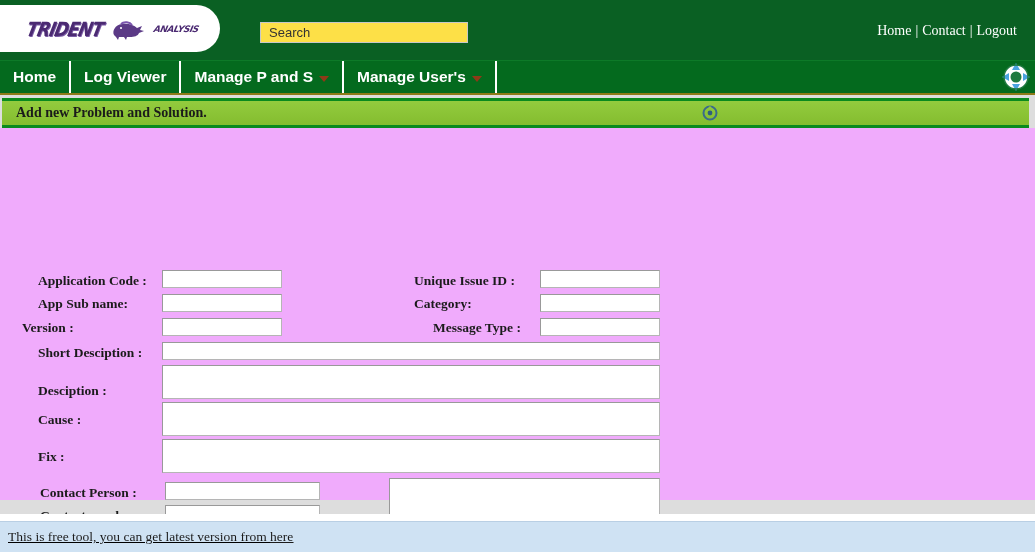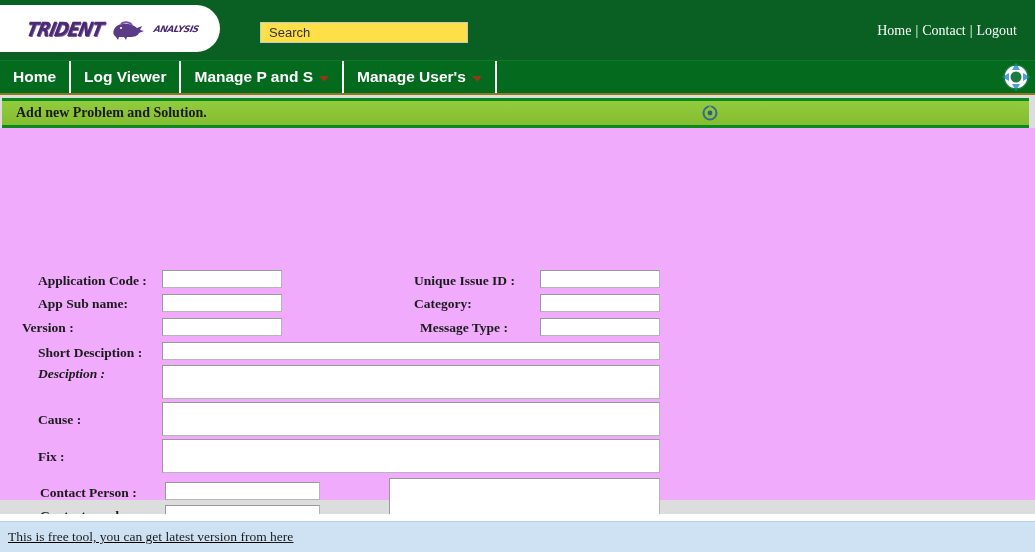--- a/index.html
+++ b/index.html
@@ -321,27 +321,27 @@
 
     <span class="lbl" style="left:22px; top:192px;">Version :</span>
     <input class="tf" style="left: 162px; top: 190px; width: 120px;" type="text">
 
     <span class="lbl" style="left:414px; top:145px;">Unique Issue ID :</span>
     <input class="tf" style="left: 540px; top: 142px; width: 120px;" type="text">
 
     <span class="lbl" style="left:414px; top:168px;">Category:</span>
     <input class="tf" style="left: 540px; top: 166px; width: 120px;" type="text">
 
-    <span class="lbl" style="left:420px; top:192px;">Message Type :</span>
+    <span class="lbl" style="left:433px; top:192px;">Message Type :</span>
     <input class="tf" style="left: 540px; top: 190px; width: 120px;" type="text">
 
     <span class="lbl" style="left:38px; top:217px;">Short Desciption :</span>
     <input class="tf" style="left: 162px; top: 214px; width: 498px;" type="text">
 
-    <span class="lbl" style="left:38px; top:238px;font-style:italic;">Desciption :</span>
+    <span class="lbl" style="left:38px; top:255px;">Desciption :</span>
     <textarea class="ta" style="left: 162px; top: 237px; width: 498px; height: 34px;"></textarea>
 
     <span class="lbl" style="left:38px; top:284px;">Cause :</span>
     <textarea class="ta" style="left: 162px; top: 274px; width: 498px; height: 34px;"></textarea>
 
     <span class="lbl" style="left:38px; top:321px;">Fix :</span>
     <textarea class="ta" style="left: 162px; top: 311px; width: 498px; height: 34px;"></textarea>
 
     <span class="lbl" style="left:40px; top:357px;">Contact Person :</span>
     <input class="tf" style="left: 165px; top: 354px; width: 155px;" type="text">

